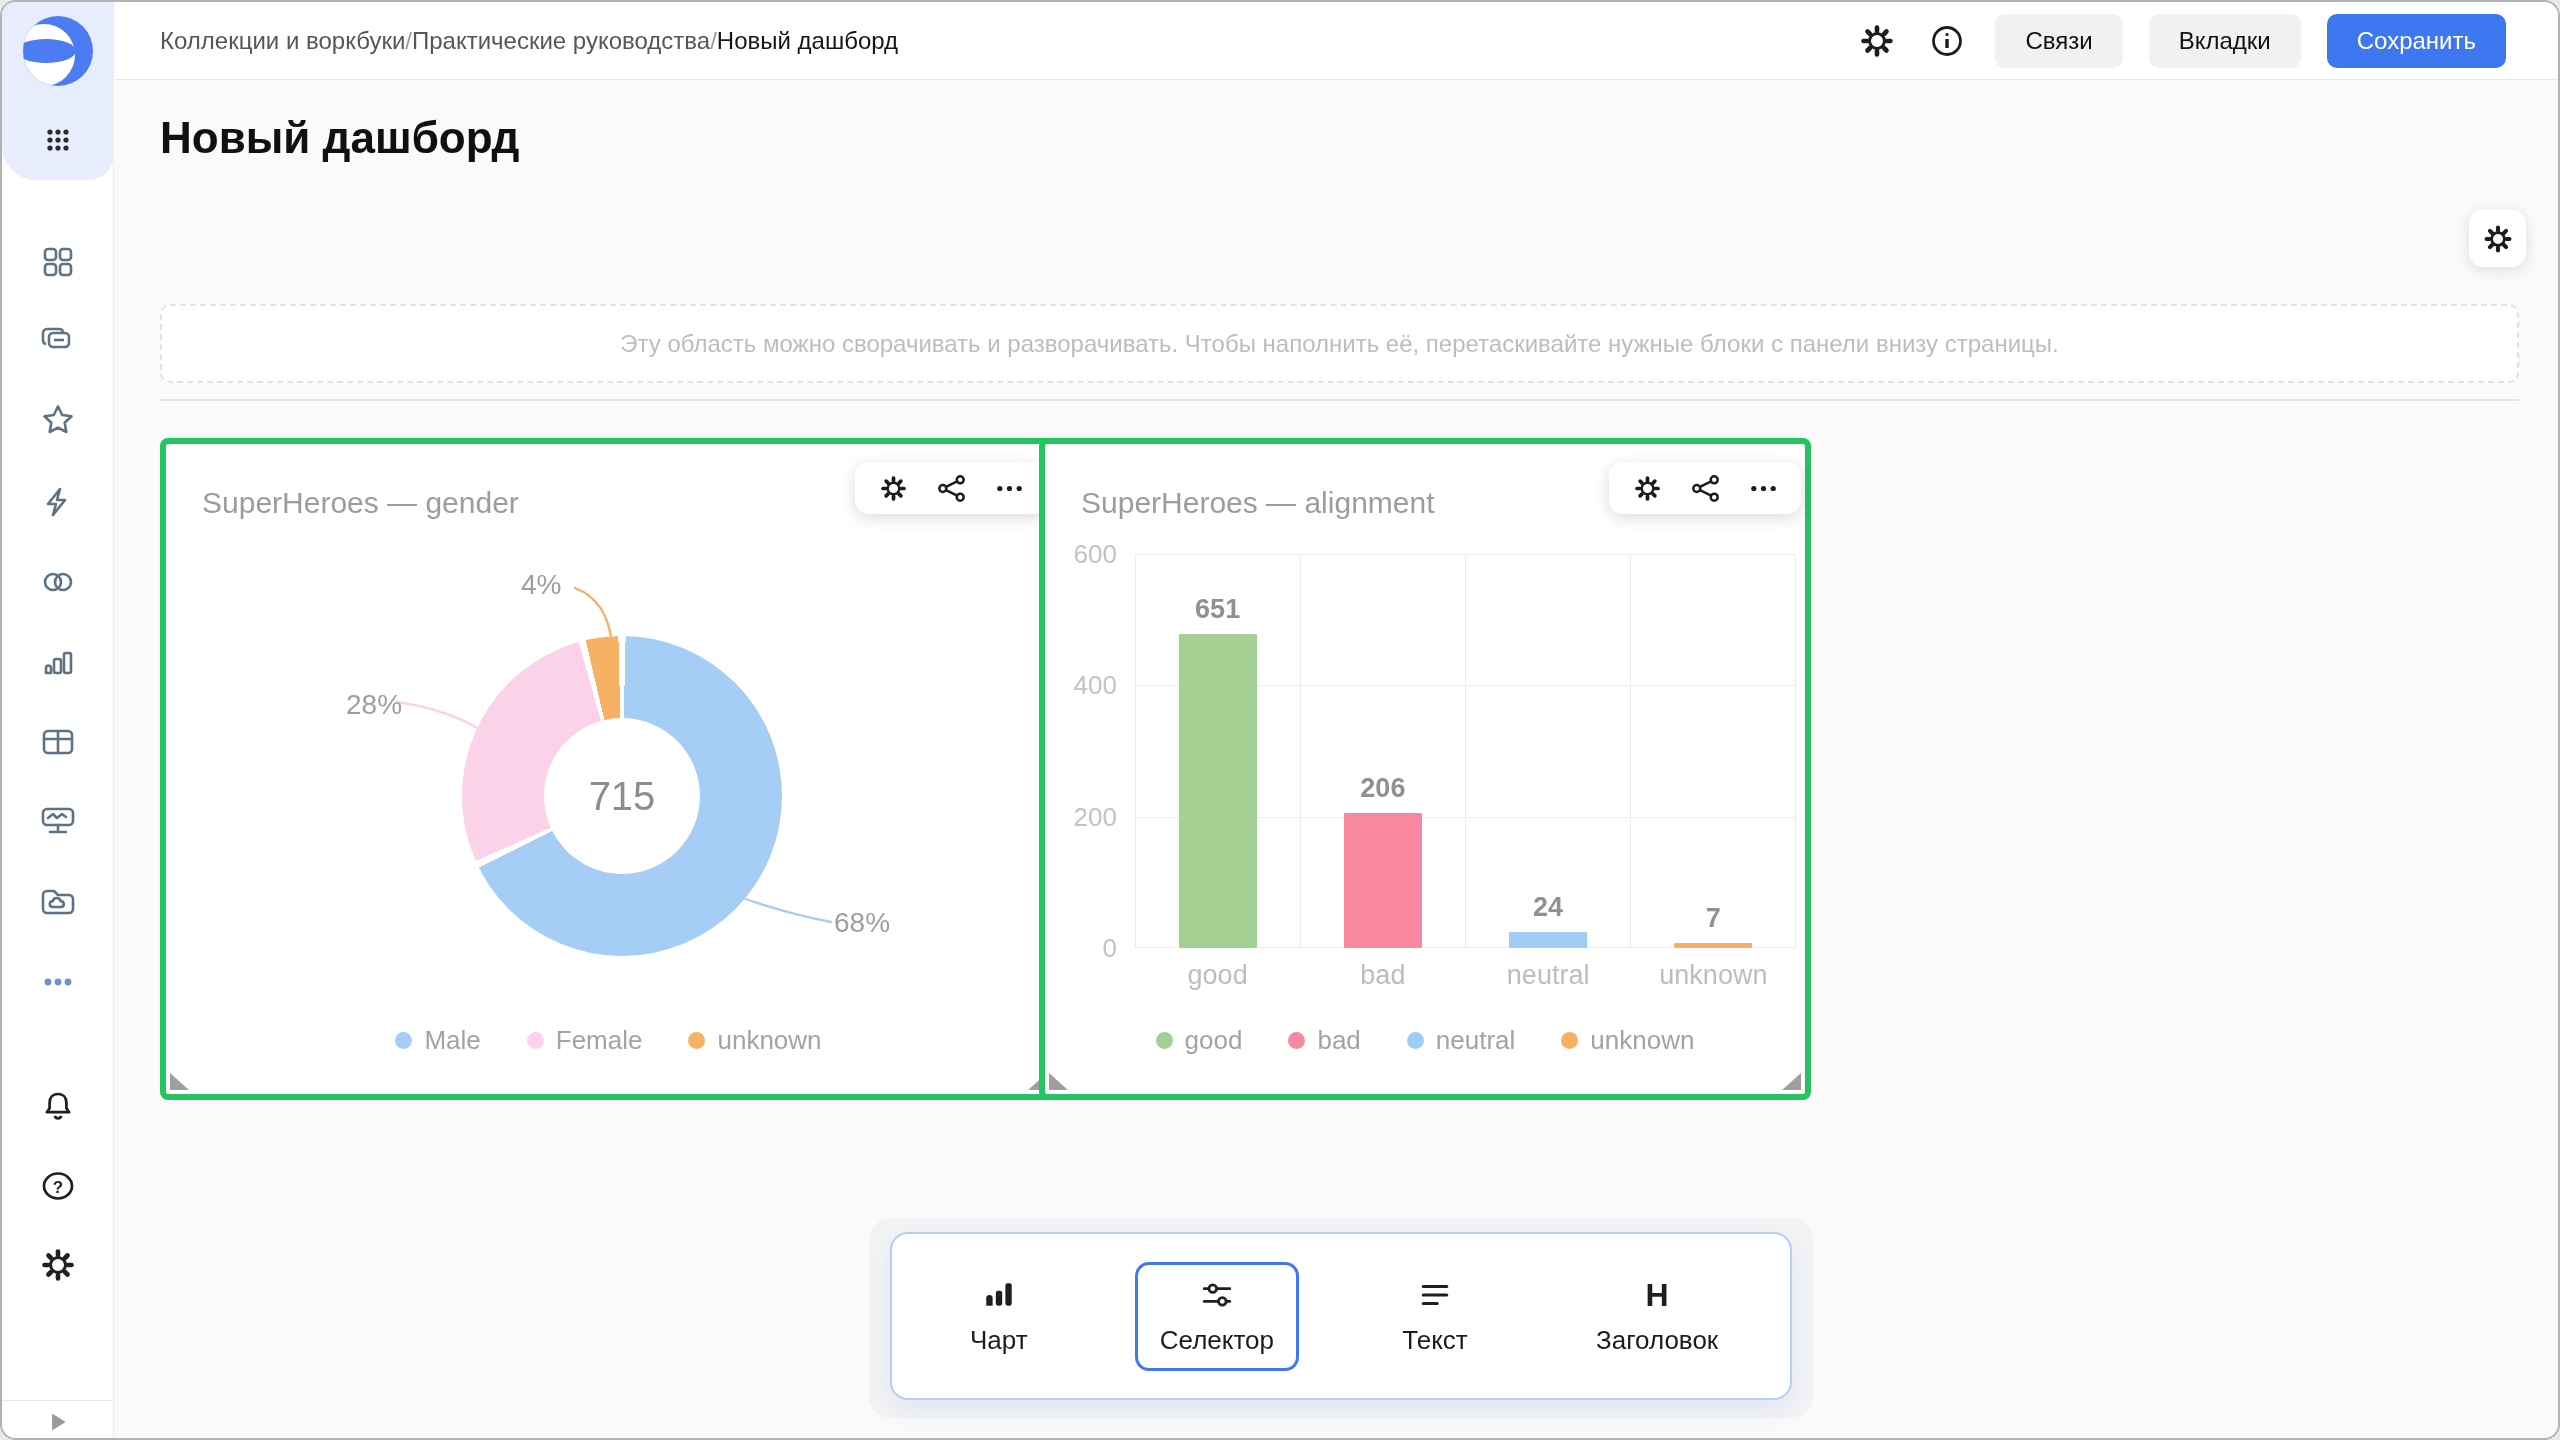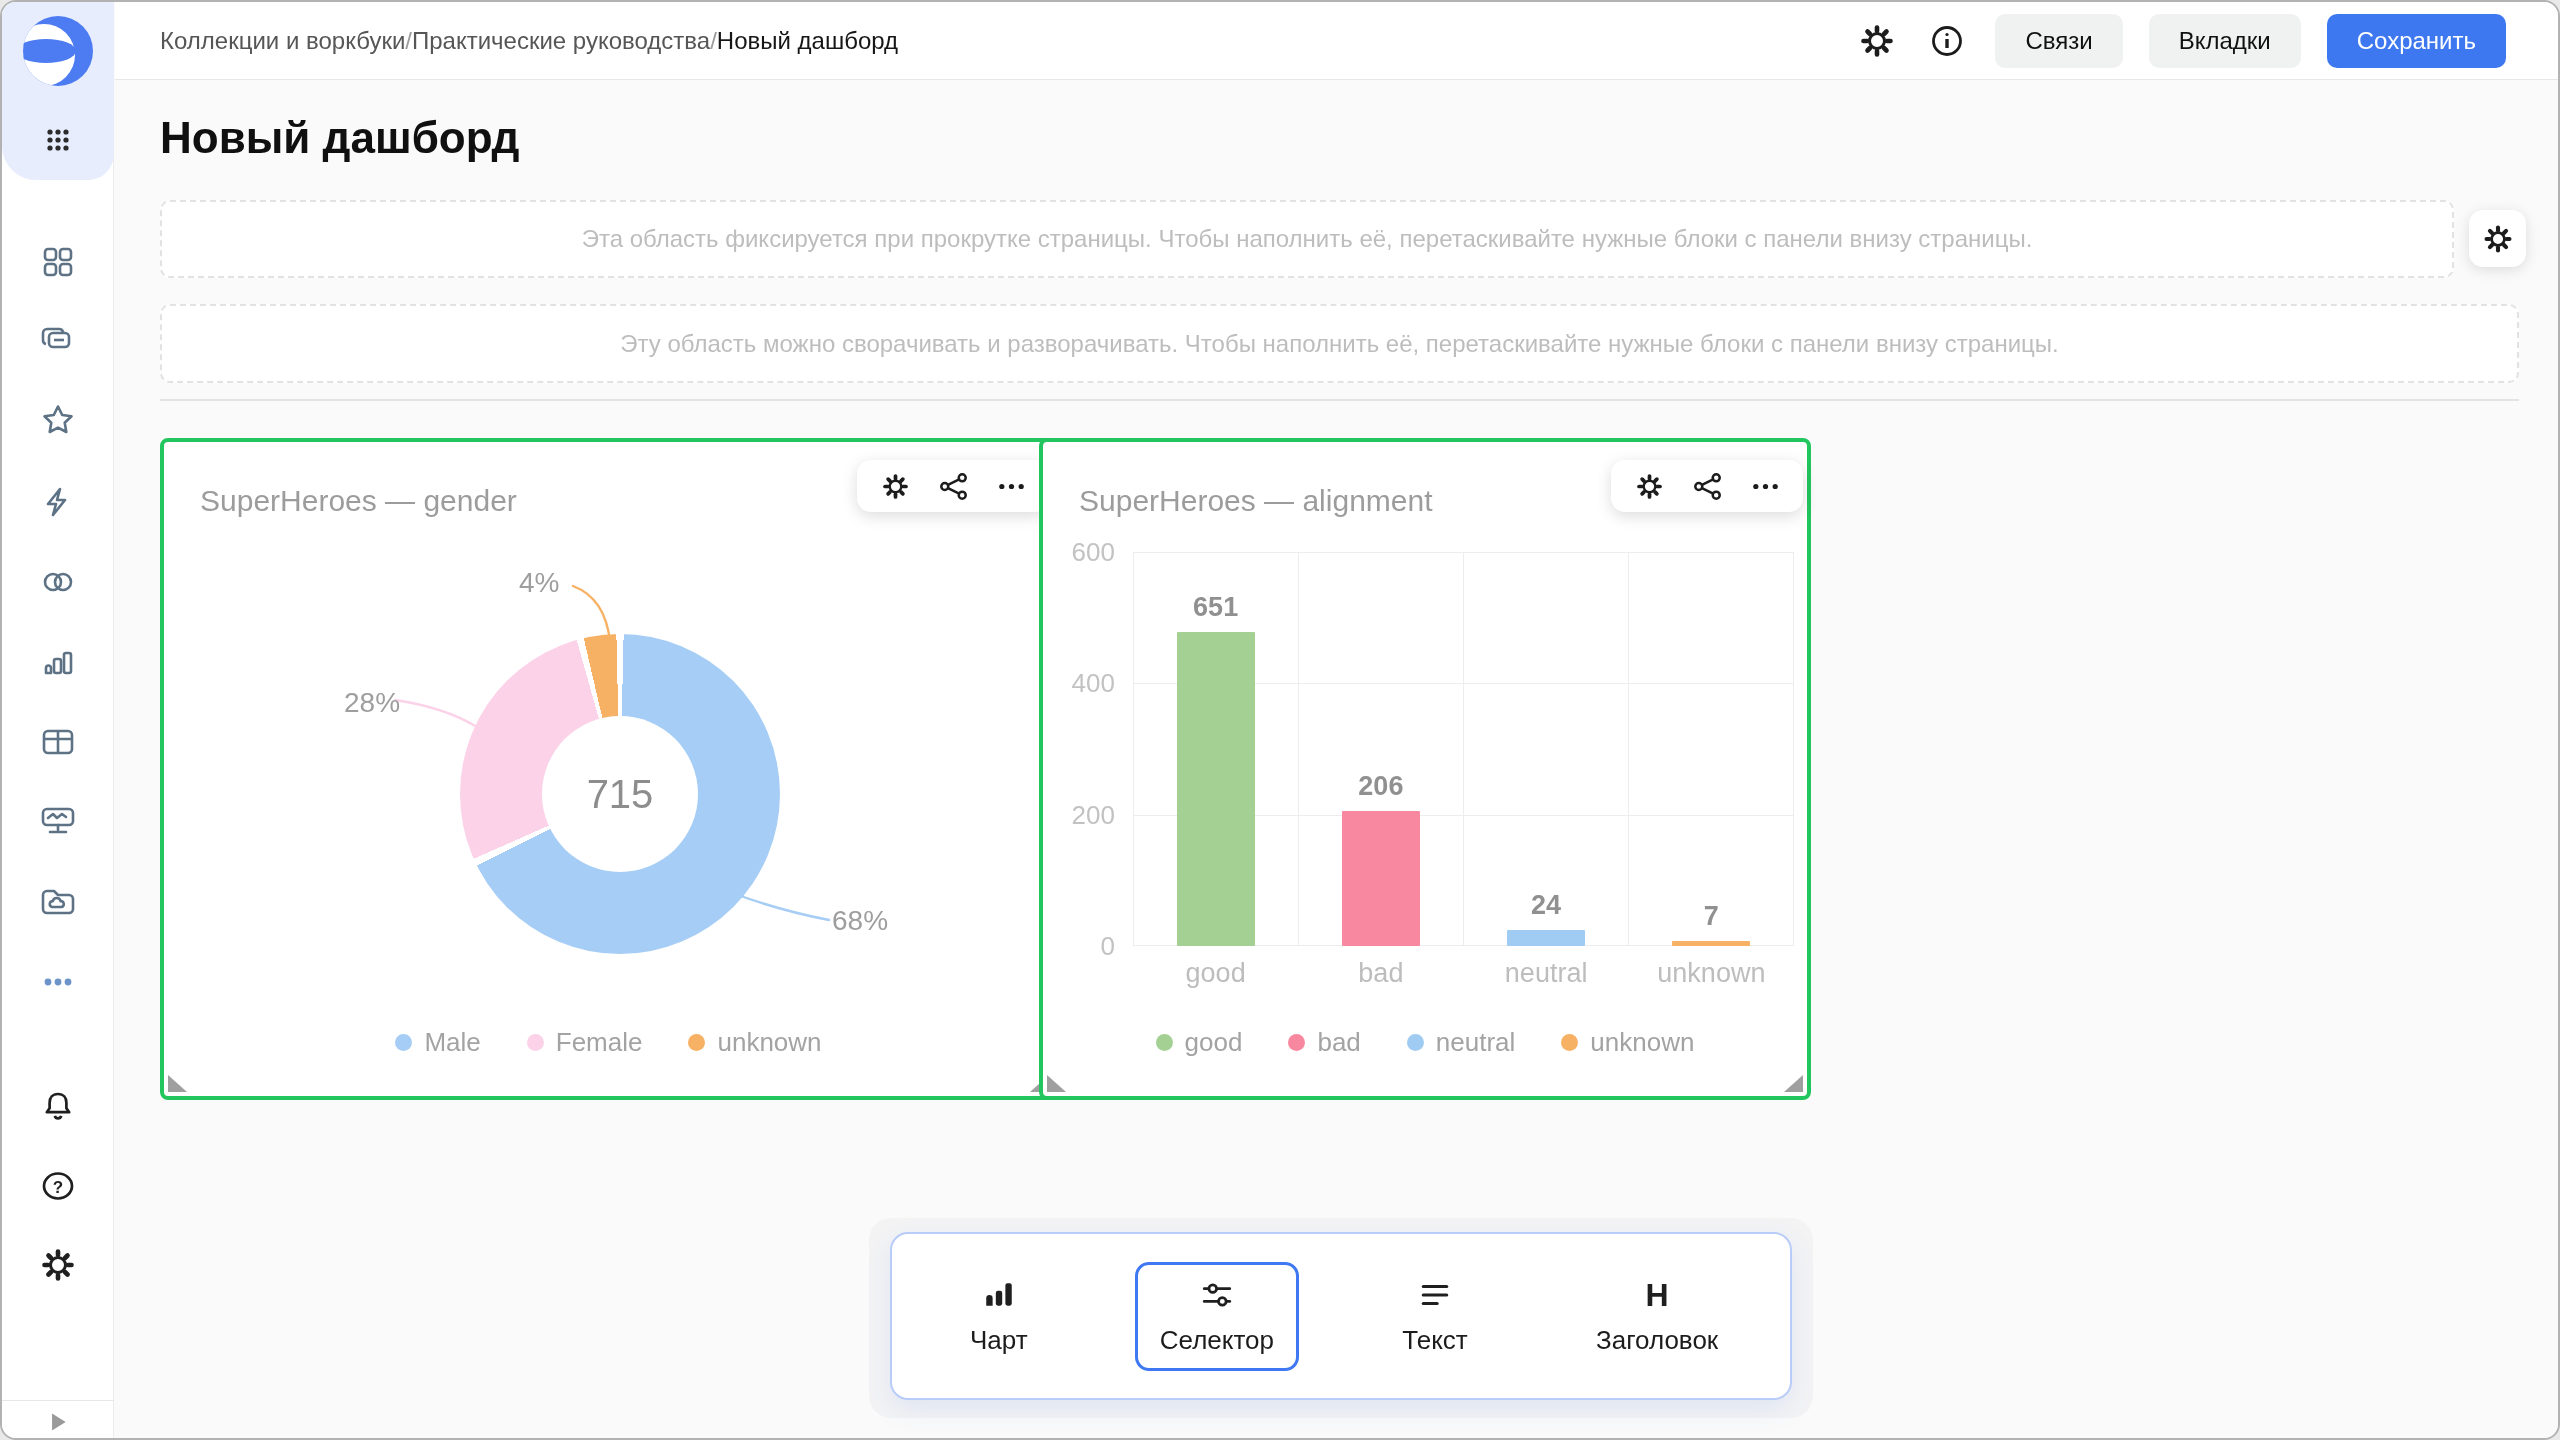--- a/index.html
+++ b/index.html
@@ -43,21 +43,21 @@
   .placeholder { position:absolute; background:#fff; border:2px dashed #e2e2e2; border-radius:10px;
     display:flex; align-items:center; justify-content:center; }
   .placeholder span { font-size:24px; color:#bdbdbd; }
   .ph-fixed { left:45px; top:119px; width:2294px; height:78px; }
   .ph-collapse { left:45px; top:223px; width:2359px; height:79px; }
   .ph-gear { position:absolute; left:2354px; top:129px; width:57px; height:57px; background:#fff;
     border-radius:14px; box-shadow:0 3px 14px rgba(0,0,0,.12); display:flex; align-items:center; justify-content:center; cursor:pointer; }
   .hr-divider { position:absolute; left:45px; width:2359px; top:318px; height:2px; background:#e4e4e4; }
 
   
-  .card { position:absolute; background:#fff; border:4px solid #22c55e; border-radius:8px; }
+  .card { position:absolute; background:#fff; border:6px solid #22c55e; border-radius:8px; }
   .card-gender { left:45px; top:357px; width:897px; height:662px; }
   .card-align  { left:924px; top:357px; width:772px; height:662px; }
   .card-title { position:absolute; left:36px; top:42px; font-size:30px; color:#9c9c9c; }
   .card-toolbar { position:absolute; top:18px; right:4px; height:52px; padding:0 22px; background:#fff;
     border-radius:14px; box-shadow:0 4px 16px rgba(0,0,0,.14); display:flex; align-items:center; gap:26px; }
   .tb-icon { width:32px; height:32px; display:flex; align-items:center; justify-content:center; cursor:pointer; }
   .resize-handle { position:absolute; width:19px; height:17px; bottom:4px; background:#9f9f9f; }
   .resize-handle.left  { left:4px;  clip-path:polygon(0 0, 0 100%, 100% 100%); cursor:sw-resize; }
   .resize-handle.right { right:4px; clip-path:polygon(100% 0, 100% 100%, 0 100%); cursor:se-resize; }
 
@@ -287,23 +287,20 @@
       <button class="btn">Связи</button>
       <button class="btn">Вкладки</button>
       <button class="btn primary">Сохранить</button>
     </div>
   </div>
 
   <div class="content">
 
     <div class="page-title">Новый дашборд</div>
 
-    <div class="placeholder ph-fixed">
-      <span>Эта область фиксируется при прокрутке страницы. Чтобы наполнить её, перетаскивайте нужные блоки с панели внизу страницы.</span>
-    </div>
 
     <div class="ph-gear">
       <svg viewBox="0 0 40 40" width="34" height="34" fill="none" stroke="#1c1c1c" stroke-width="3.2" stroke-linecap="round">
         <circle cx="20" cy="20" r="7.5"></circle>
         <g stroke-width="4.8">
           <line x1="20" y1="6.5" x2="20" y2="10"></line>
             <line x1="20" y1="30" x2="20" y2="33.5"></line>
           <line x1="6.5" y1="20" x2="10" y2="20"></line>
             <line x1="30" y1="20" x2="33.5" y2="20"></line>
           <line x1="10.5" y1="10.5" x2="13" y2="13"></line>

